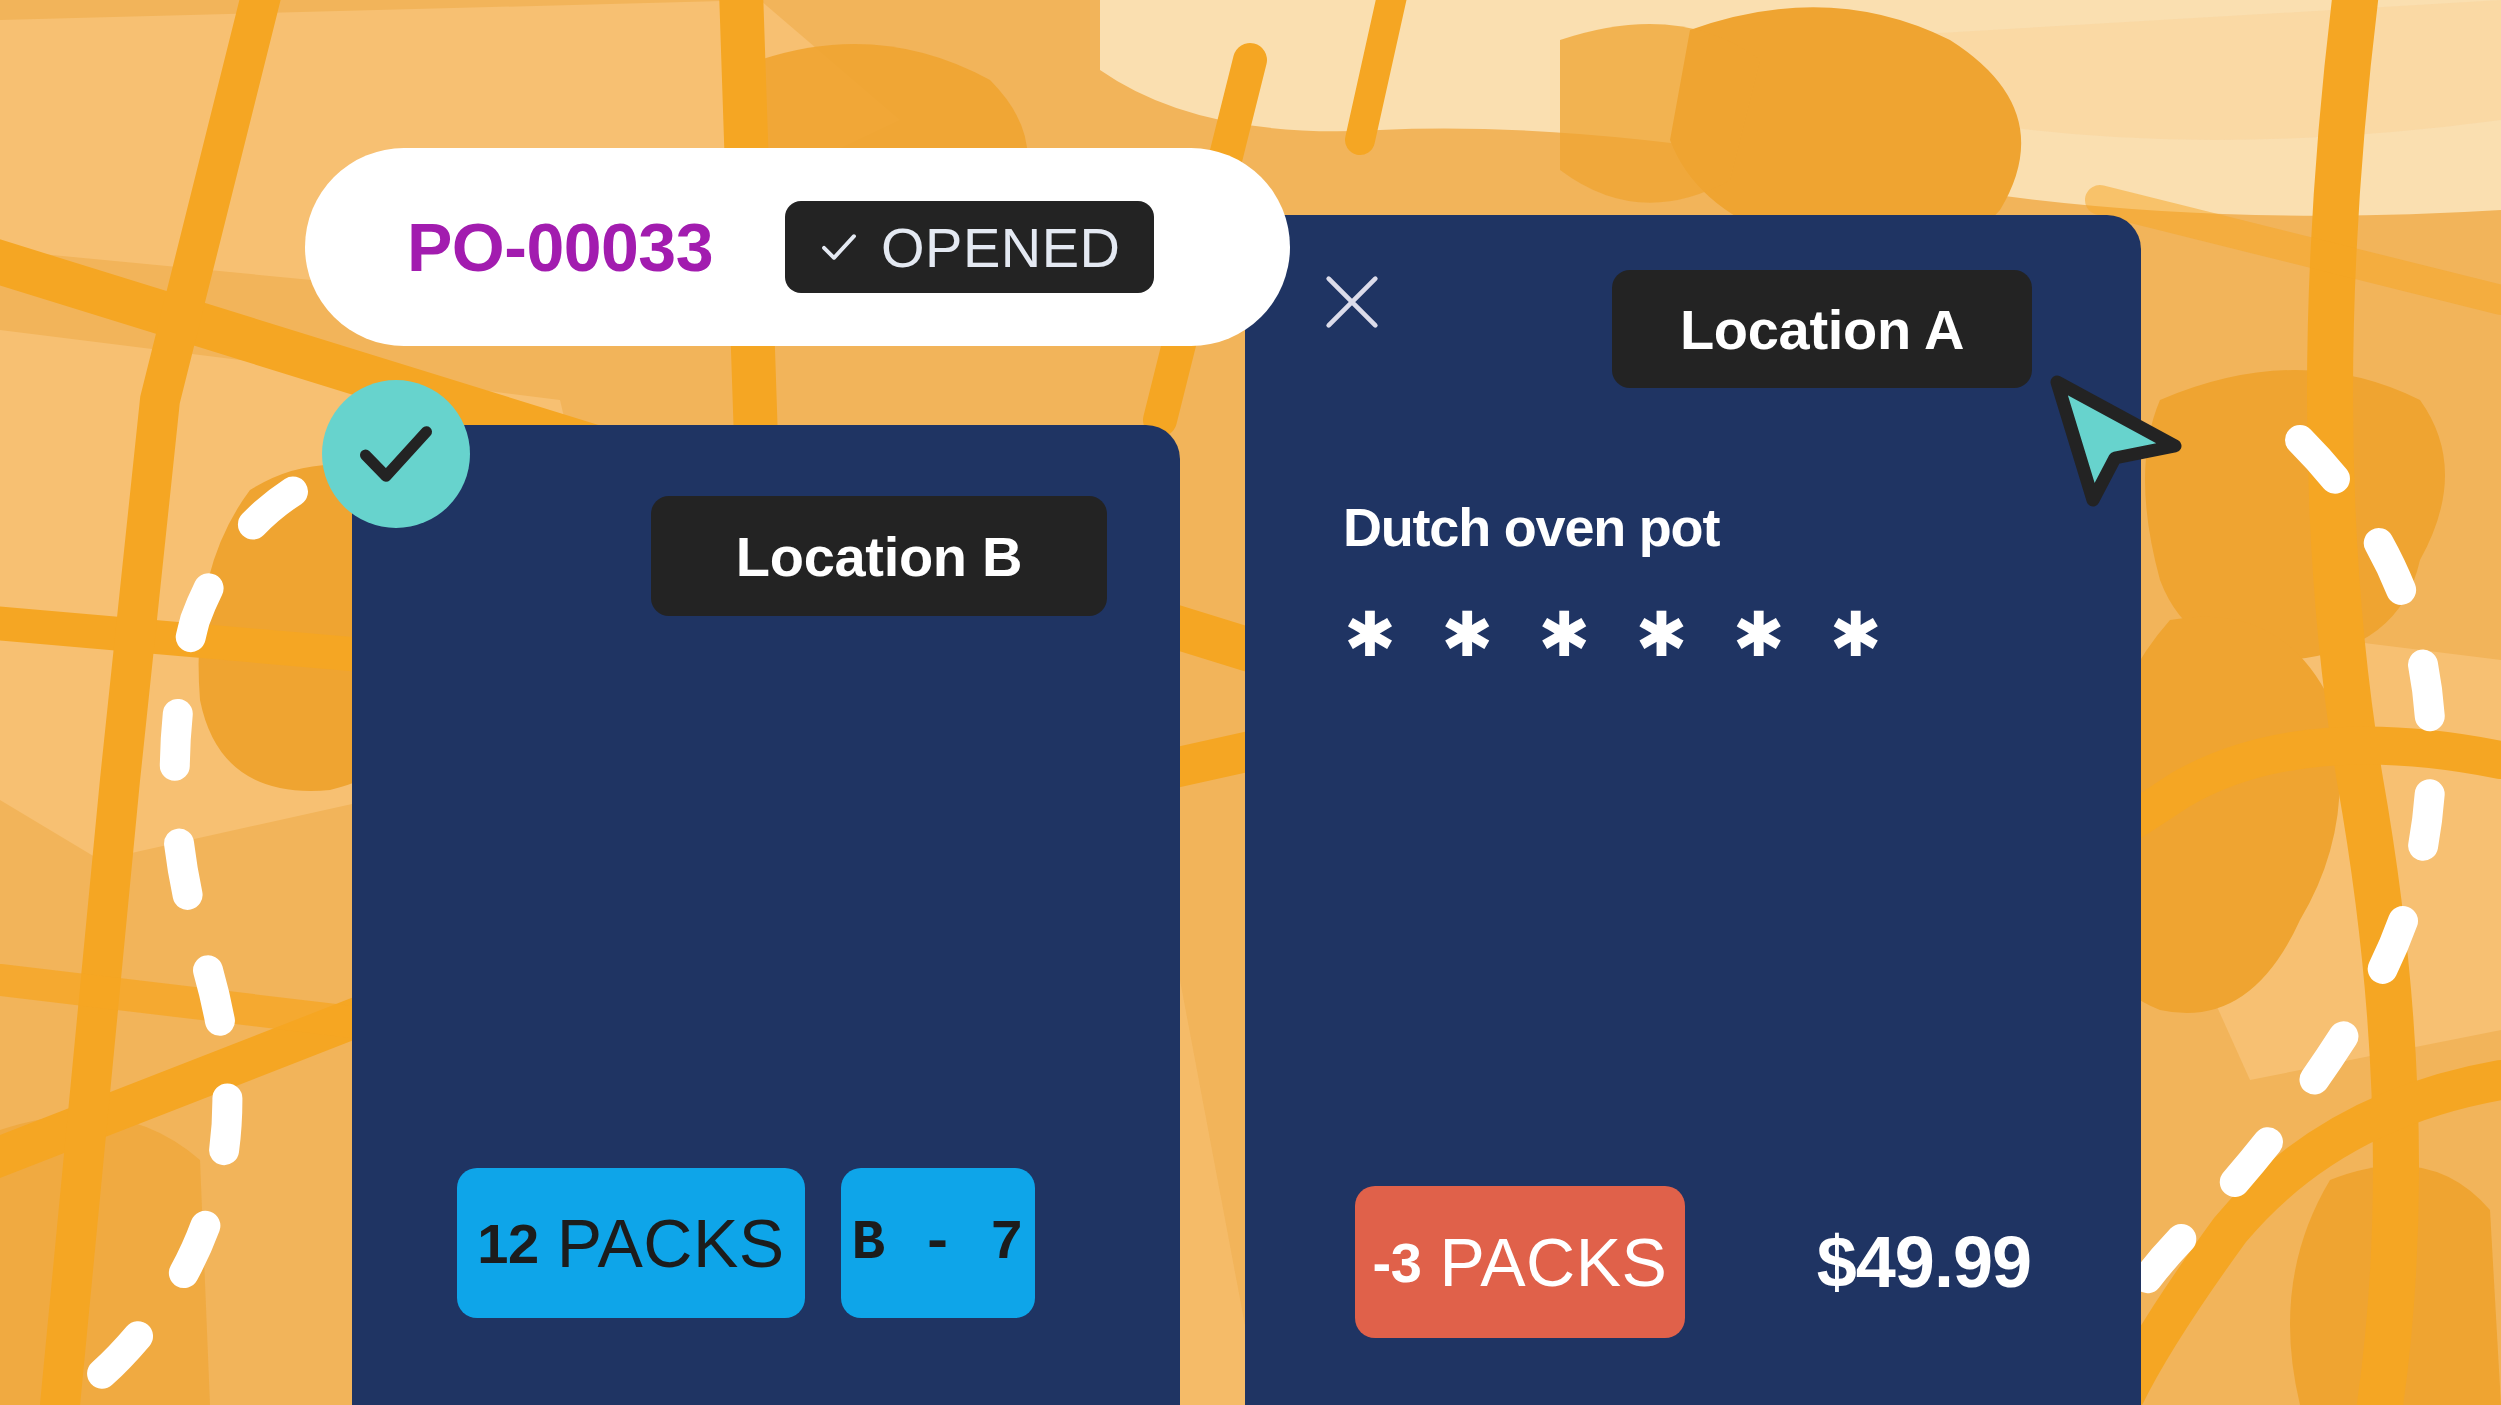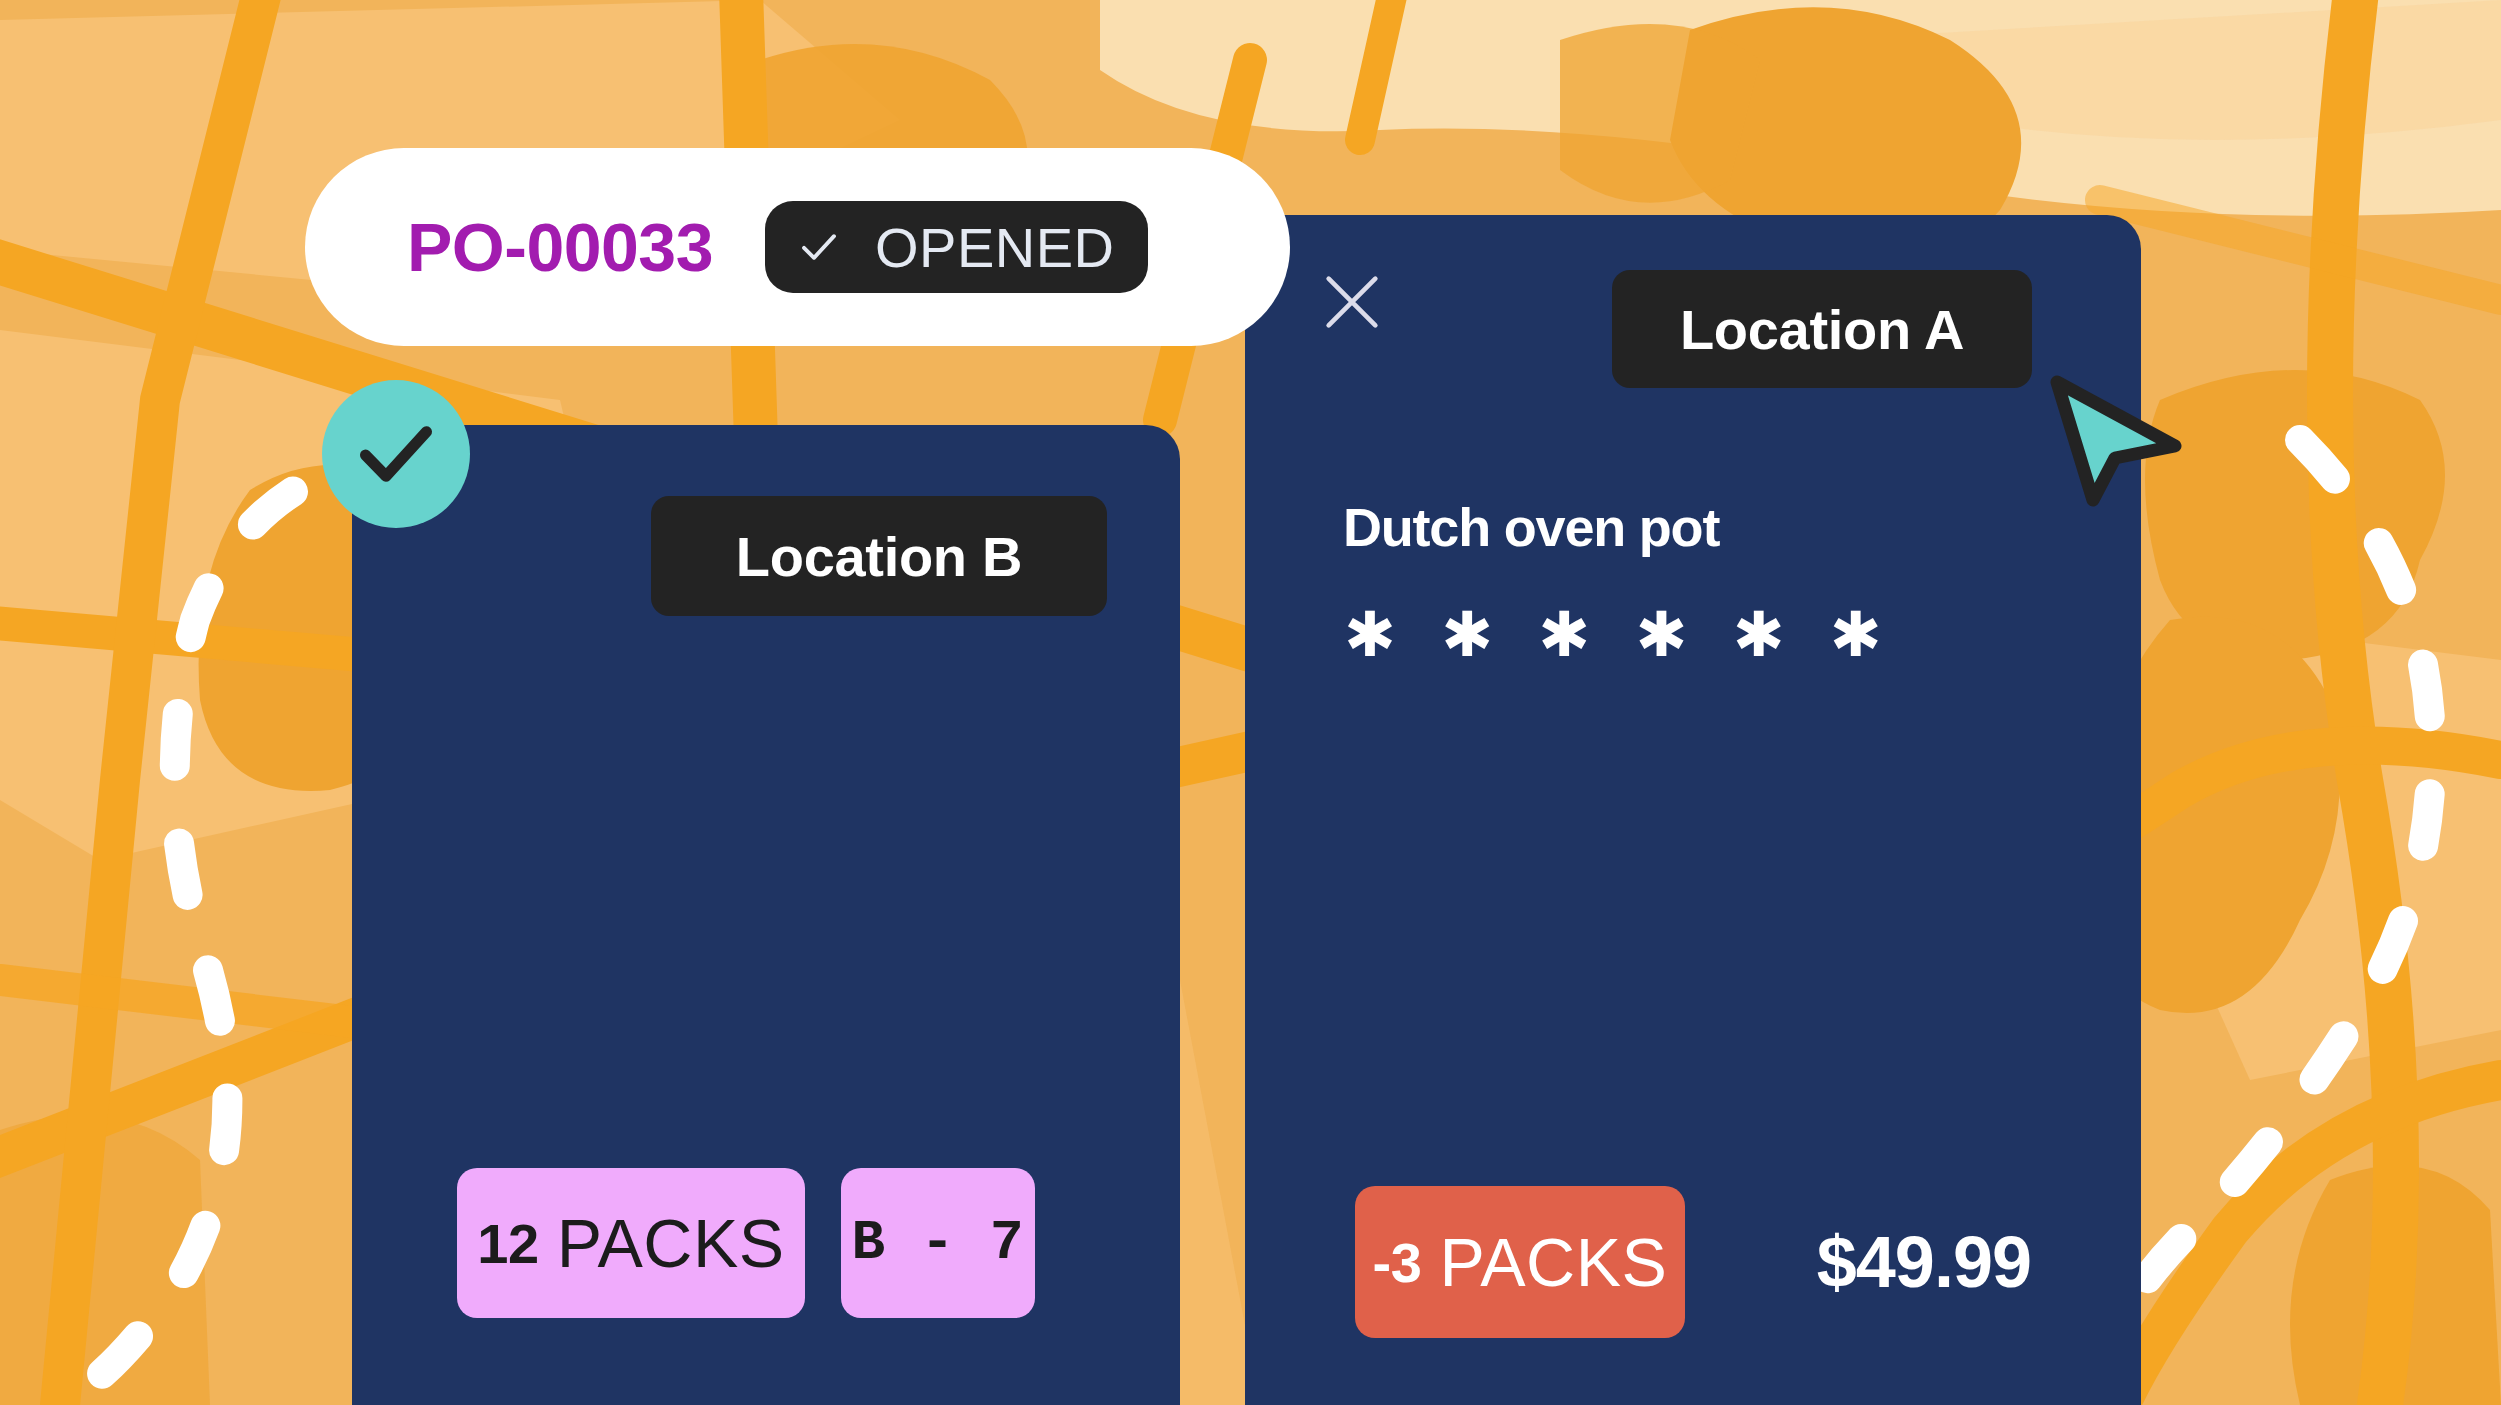--- a/index.html
+++ b/index.html
@@ -43,27 +43,27 @@
     z-index: 30;
   }
   .po-number {
     font-size: 68px;
     font-weight: 800;
     letter-spacing: -0.5px;
     color: #a21caf;
     white-space: nowrap;
   }
   .opened-chip {
-    margin-left: 52px;
+    margin-left: 72px;
     background: #232323;
-    border-radius: 28px;
+    border-radius: 16px;
     height: 92px;
     display: flex;
     align-items: center;
-    gap: 36px;
+    gap: 22px;
     padding: 0 34px;
     box-sizing: border-box;
   }
   .opened-chip .check-glyph {
     width: 40px;
     height: 40px;
     display: block;
     flex: none;
   }
   .opened-label {
@@ -166,21 +166,21 @@
   
   .chip-row-left {
     position: absolute;
     left: 457px;
     top: 1168px;
     display: flex;
     gap: 36px;
     z-index: 26;
   }
   .white-chip {
-    background: #f0abfc;
+    background: #0ea5e9;
     border-radius: 20px;
     height: 150px;
     display: flex;
     align-items: center;
     justify-content: center;
     gap: 18px;
     box-sizing: border-box;
   }
   .chip-packs-left { width: 348px; }
   .chip-bin { width: 194px; font-family: Liberation Mono, monospace; }

